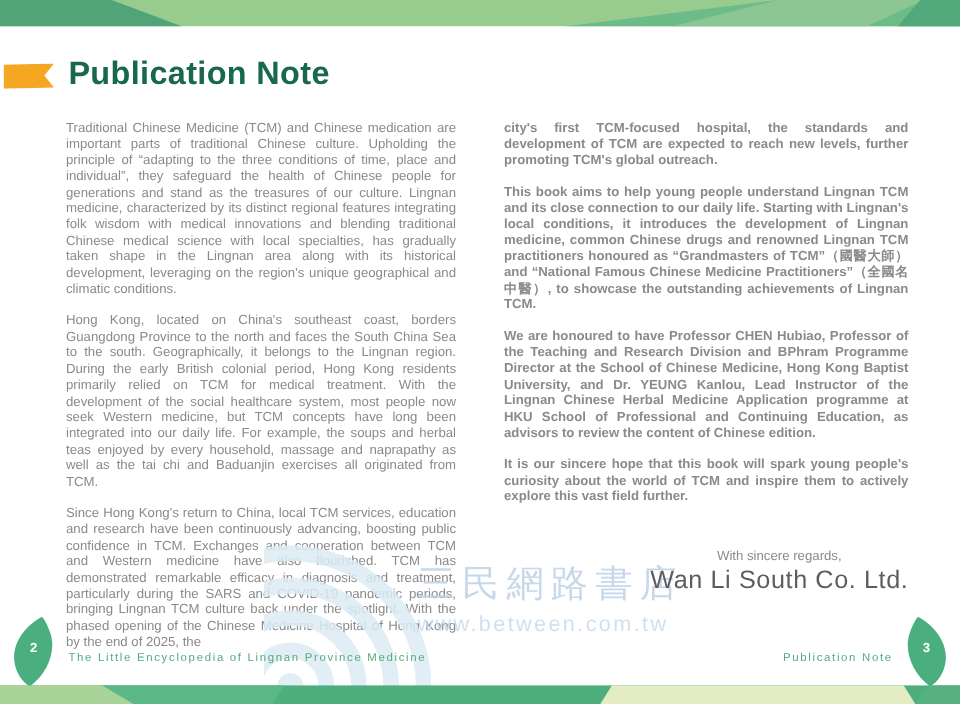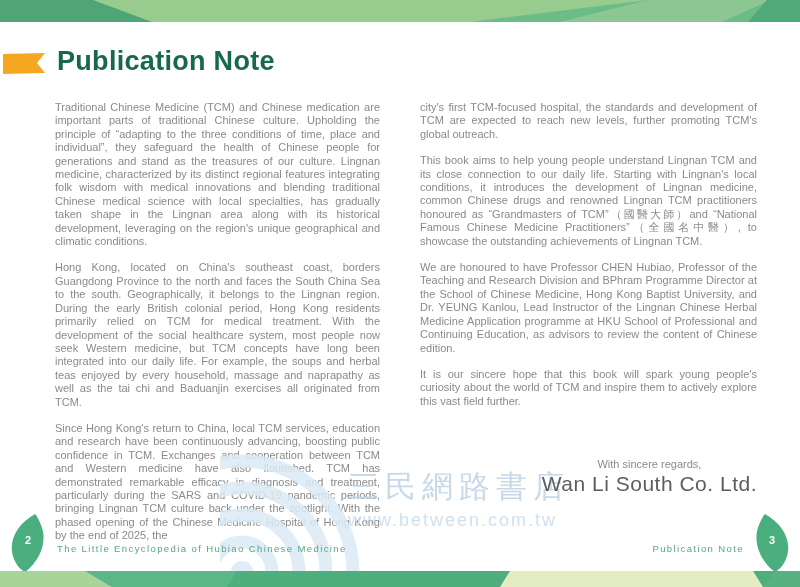--- a/index.html
+++ b/index.html
@@ -18,21 +18,21 @@
     font-size:27px; font-weight:bold; color:#17684d; letter-spacing:0.3px;
     white-space:nowrap;
   }
 
   .columns {
     position:absolute; top:101px; left:55px; width:702px;
     display:flex; justify-content:space-between;
   }
   .col { text-align:justify; color:#8a8a8a; font-size:11px; line-height:13.4px; }
   .col-left  { width:325px; }
-  .col-right { width:337px; }
+  .col-right { width:337px;font-weight:bold; }
   .col p { margin:0 0 13px 0; }
 
   .signature { position:absolute; right:43px; top:458px; text-align:center; }
   .sig-regards { font-size:11px; color:#8a8a8a; margin:0; }
   .sig-company { font-size:21px; color:#5d5d5d; margin:2px 0 0 0; letter-spacing:0.5px; }
 
   .watermark { position:absolute; left:220px; top:440px; width:380px; height:140px;
     pointer-events:none; opacity:0.85; }
   .wm-arcs { position:absolute; left:0; top:0; }
   .wm-text { position:absolute; left:128px; top:26px; white-space:nowrap; }
@@ -105,21 +105,21 @@
   <p class="sig-regards">With sincere regards,</p>
   <p class="sig-company">Wan Li South Co. Ltd.</p>
 </div>
 
 <div class="leaf leaf-left">
   <svg width="38" height="58" viewBox="0 0 38 58">
     <path d="M26,0 C8,10 -2,28 5,45 C8,52 12,56 16,58 C31,47 39,27 32,11 C30,6 28,2 26,0 Z" fill="#4bae7e"></path>
   </svg>
   <div class="num">2</div>
 </div>
-<div class="footer-title footer-left-title">The Little Encyclopedia of Hubiao Chinese Medicine</div>
+<div class="footer-title footer-left-title">The Little Encyclopedia of Lingnan Province Medicine</div>
 
 <div class="footer-title footer-right-title">Publication Note</div>
 <div class="leaf leaf-right">
   <svg width="38" height="58" viewBox="0 0 38 58">
     <path d="M12,0 C30,10 40,28 33,45 C30,52 26,56 22,58 C7,47 -1,27 6,11 C8,6 10,2 12,0 Z" fill="#4bae7e"></path>
   </svg>
   <div class="num">3</div>
 </div>
 
 <svg class="band band-bottom" width="800" height="16" viewBox="0 0 800 16">

